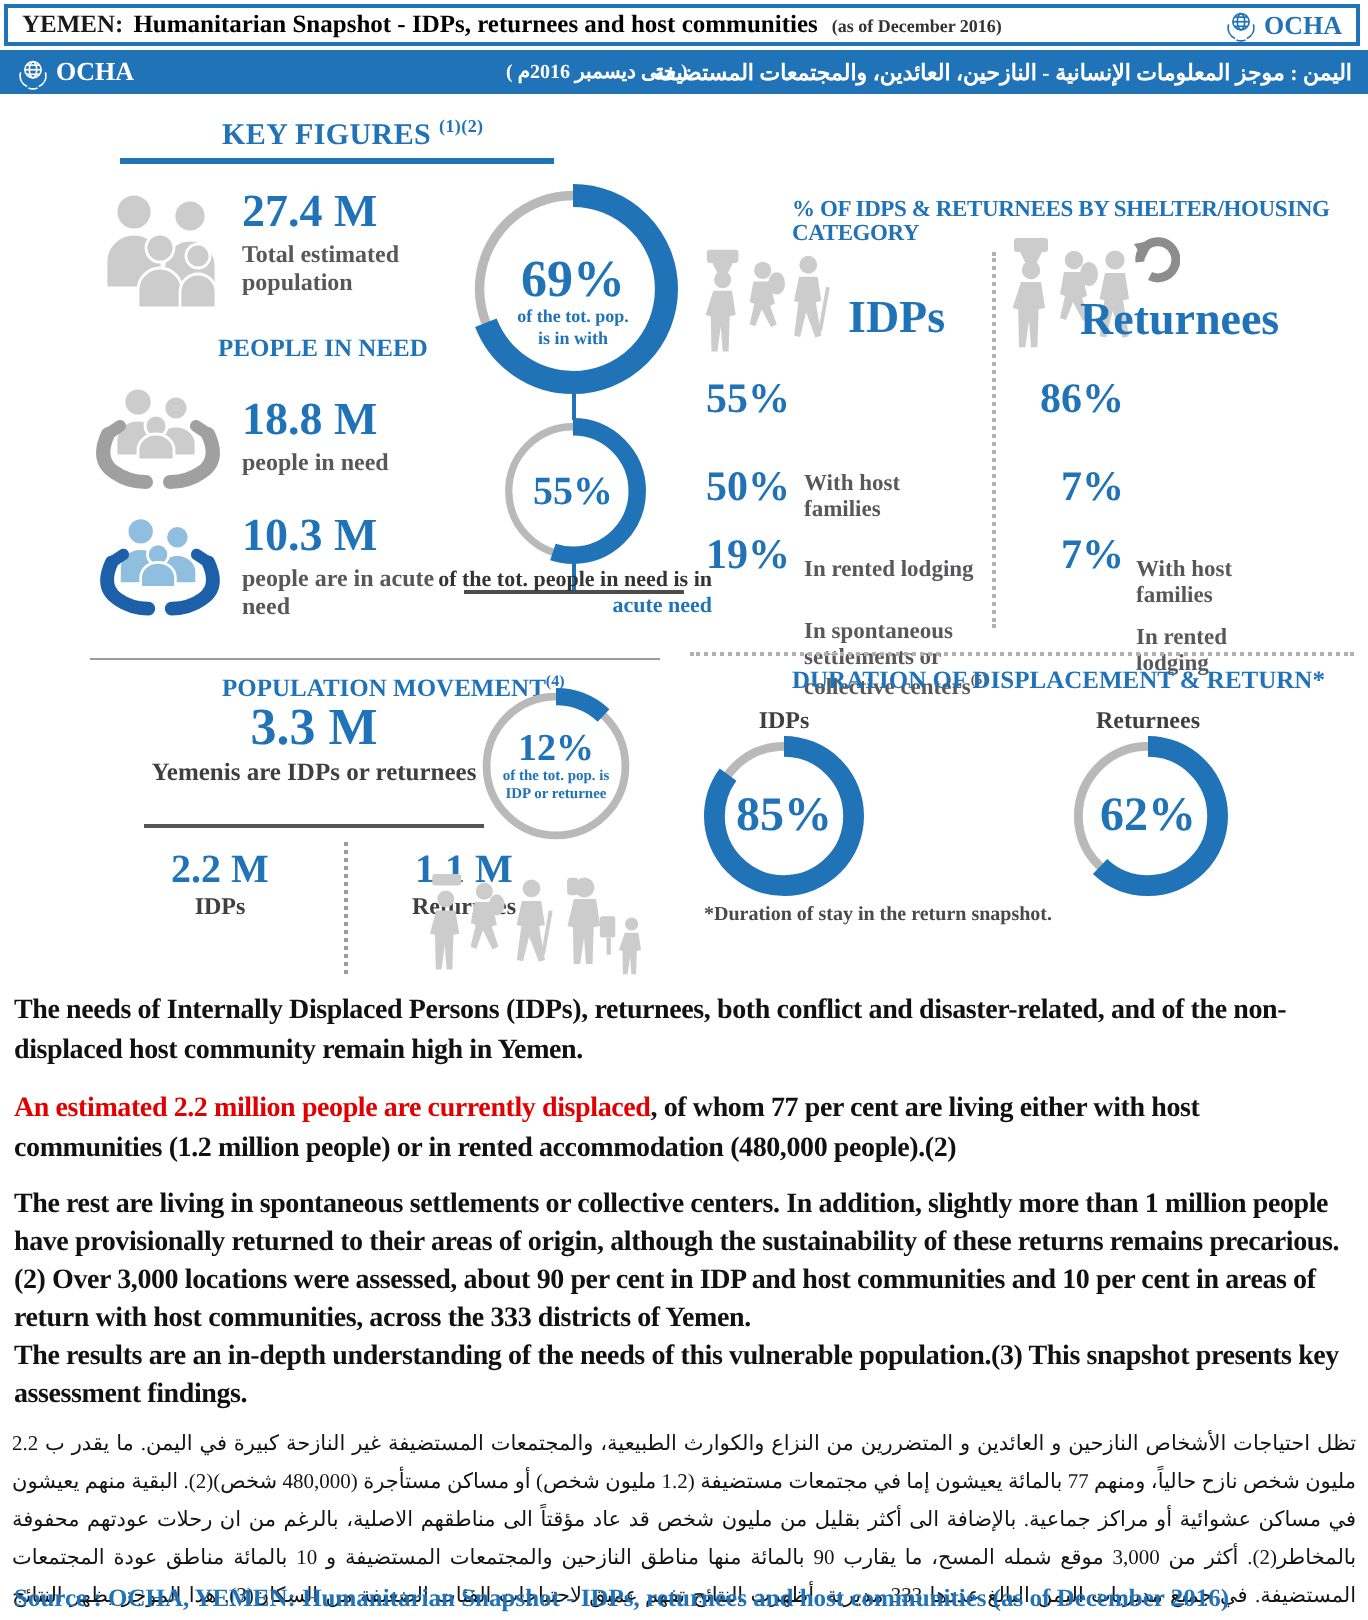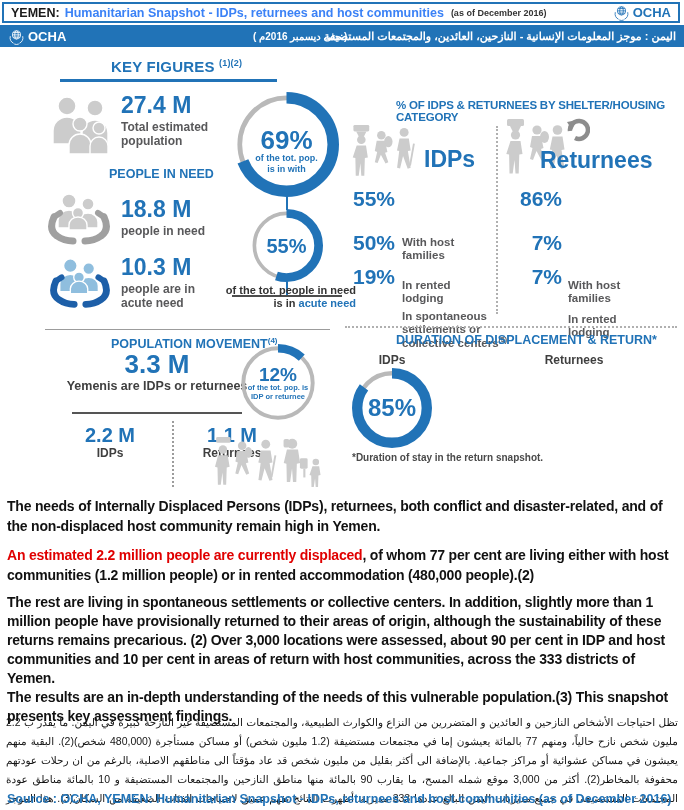--- a/index.html
+++ b/index.html
@@ -1,22 +1,22 @@
 <!DOCTYPE html>
 <html><head>
 <meta charset="utf-8">
 <style>
   html,body{margin:0;padding:0;background:#fff;}
   .page{position:relative;width:684px;height:810px;background:#fff;overflow:hidden;
-        font-family:Liberation Sans, sans-serif;}
+        font-family:Liberation Serif, serif;}
   
   .bar1{position:absolute;top:2px;left:2px;width:678px;height:21px;border:2px solid #2173b7;
         box-sizing:border-box;background:#fff;display:flex;align-items:center;gap:5px;padding:0 7px;}
   .b1-country{font-weight:bold;font-size:12.5px;color:#1a1a1a;}
-  .b1-title{font-weight:bold;font-size:12.5px;color:#3b82f6;}
+  .b1-title{font-weight:bold;font-size:12.5px;color:#000000;}
   .b1-asof{font-weight:bold;font-size:9px;color:#333;margin-left:2px;}
   .logo{display:flex;align-items:center;gap:3px;font-weight:bold;}
   .b1-logo{margin-left:auto;color:#2173b7;font-size:13px;}
   .bar2{position:absolute;top:25px;left:0;width:684px;height:22px;background:#2173b7;
         display:flex;align-items:center;padding:0 8px;box-sizing:border-box;color:#fff;}
   .b2-logo{font-size:13px;}
   .b2-date{position:absolute;left:253px;font-size:10px;font-weight:bold;direction:rtl;}
   .b2-title{margin-left:auto;font-size:11px;font-weight:bold;direction:rtl;}
   .emblem{width:17px;height:17px;}
   
@@ -401,20 +401,29 @@
   <div class="donut" id="donut4">
       <svg class="donut-svg" viewBox="0 0 100 100">
         <circle cx="50" cy="50" r="43.5" fill="none" stroke="#b9b9b9" stroke-width="5.5"></circle>
         <circle cx="50" cy="50" r="43.5" fill="none" stroke="#2173b7" stroke-width="13" stroke-dasharray="232.32 273.32" transform="rotate(-90 50 50)"></circle>
       </svg>
     <div class="donut-text">
       <div class="donut-pct">85%</div>
     </div>
   </div>
   <div class="dur-lbl" id="dur-ret-lbl">Returnees</div>
+  <div class="donut" id="donut5">
+      <svg class="donut-svg" viewBox="0 0 100 100">
+        <circle cx="50" cy="50" r="43.5" fill="none" stroke="#b9b9b9" stroke-width="5.5"></circle>
+        <circle cx="50" cy="50" r="43.5" fill="none" stroke="#2173b7" stroke-width="13" stroke-dasharray="169.46 273.32" transform="rotate(-90 50 50)"></circle>
+      </svg>
+    <div class="donut-text">
+      <div class="donut-pct">62%</div>
+    </div>
+  </div>
   <div class="abs" id="dur-foot">*Duration of stay in the return snapshot.</div>
 
   <div class="body-text" id="para1">The needs of Internally Displaced Persons (IDPs), returnees, both conflict and disaster-related, and of the non-displaced host community remain high in Yemen.</div>
   <div class="body-text" id="para2">
     <span class="red">An estimated 2.2 million people are currently displaced</span><span>, of whom 77 per cent are living either with host communities (1.2 million people) or in rented accommodation (480,000 people).(2)</span>
   </div>
   <div class="body-text" id="para34">
     <p>The rest are living in spontaneous settlements or collective centers. In addition, slightly more than 1 million people have provisionally returned to their areas of origin, although the sustainability of these returns remains precarious. (2) Over 3,000 locations were assessed, about 90 per cent in IDP and host communities and 10 per cent in areas of return with host communities, across the 333 districts of Yemen.</p>
     <p>The results are an in-depth understanding of the needs of this vulnerable population.(3) This snapshot presents key assessment findings.</p>
   </div>

